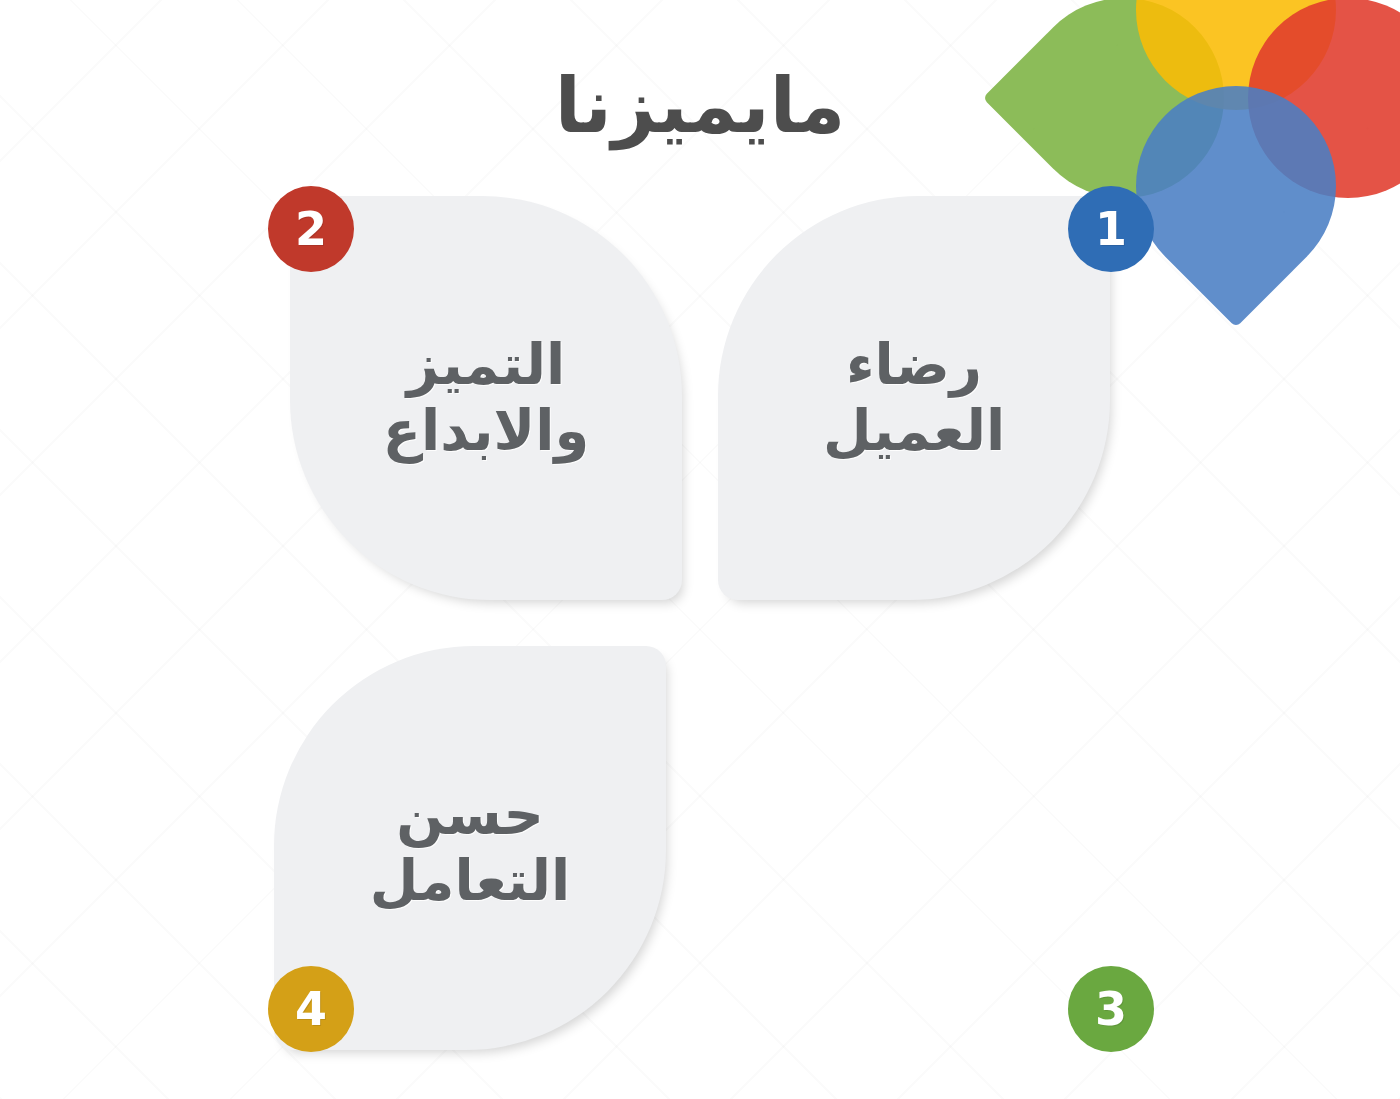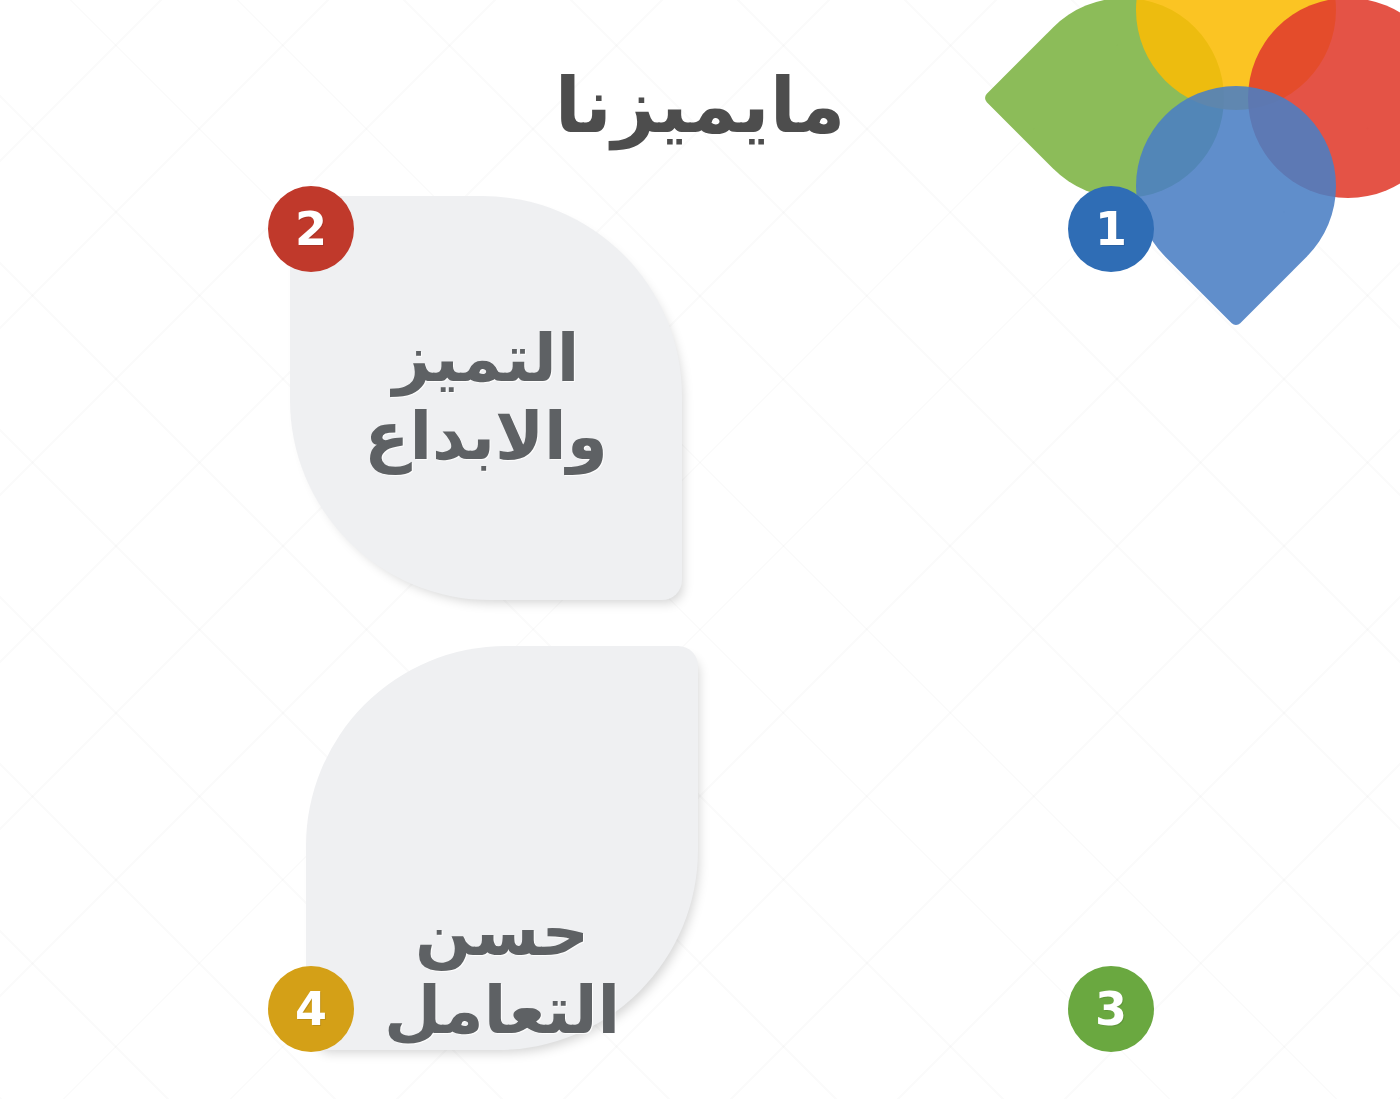--- a/index.html
+++ b/index.html
@@ -90,21 +90,21 @@
   .card {
     position: absolute;
     background: #eff0f2;
     display: flex;
     align-items: center;
     justify-content: center;
     text-align: center;
     direction: rtl;
   }
   .card-label {
-    font-size: 66px;
+    font-size: 56px;
     font-weight: 700;
     color: #5e6164;
     line-height: 1.18;
     text-shadow: 1px 1px 0 rgba(255,255,255,0.85);
     padding: 0 26px;
     white-space: pre-line;
   }
 
   
   #card-1 {
@@ -122,25 +122,24 @@
   }
   
   #card-3 {
     right: 290px;  top: 646px;
     width: 392px;  height: 404px;
     border-radius: 20px 200px 20px 200px;
     box-shadow: 5px 7px 11px -4px rgba(0,0,0,0.17);
   }
   
   #card-4 {
-    right: 702px;  top: 646px;
+    right: 734px;  top: 646px;
     width: 392px;  height: 404px;
     border-radius: 200px 20px 200px 20px;
     box-shadow: 5px 7px 11px -4px rgba(0,0,0,0.17);
-    align-items: flex-end;
   }
 
   
   .badge {
     position: absolute;
     width: 86px;
     height: 86px;
     border-radius: 50%;
     display: flex;
     align-items: center;
@@ -170,20 +169,24 @@
     <div class="petal petal-blue"></div>
   </div>
 
   <div id="page-title">مايميزنا</div>
 
   <div class="card" id="card-2">
     <div class="card-label">التميز
 والابداع</div>
   </div>
 
+  <div class="card" id="card-1">
+    <div class="card-label">رضاء
+العميل</div>
+  </div>
 
   <div class="card" id="card-4">
     <div class="card-label">حسن
 التعامل</div>
   </div>
 
 
   <div class="badge" id="badge-2">2</div>
   <div class="badge" id="badge-1">1</div>
   <div class="badge" id="badge-4">4</div>

